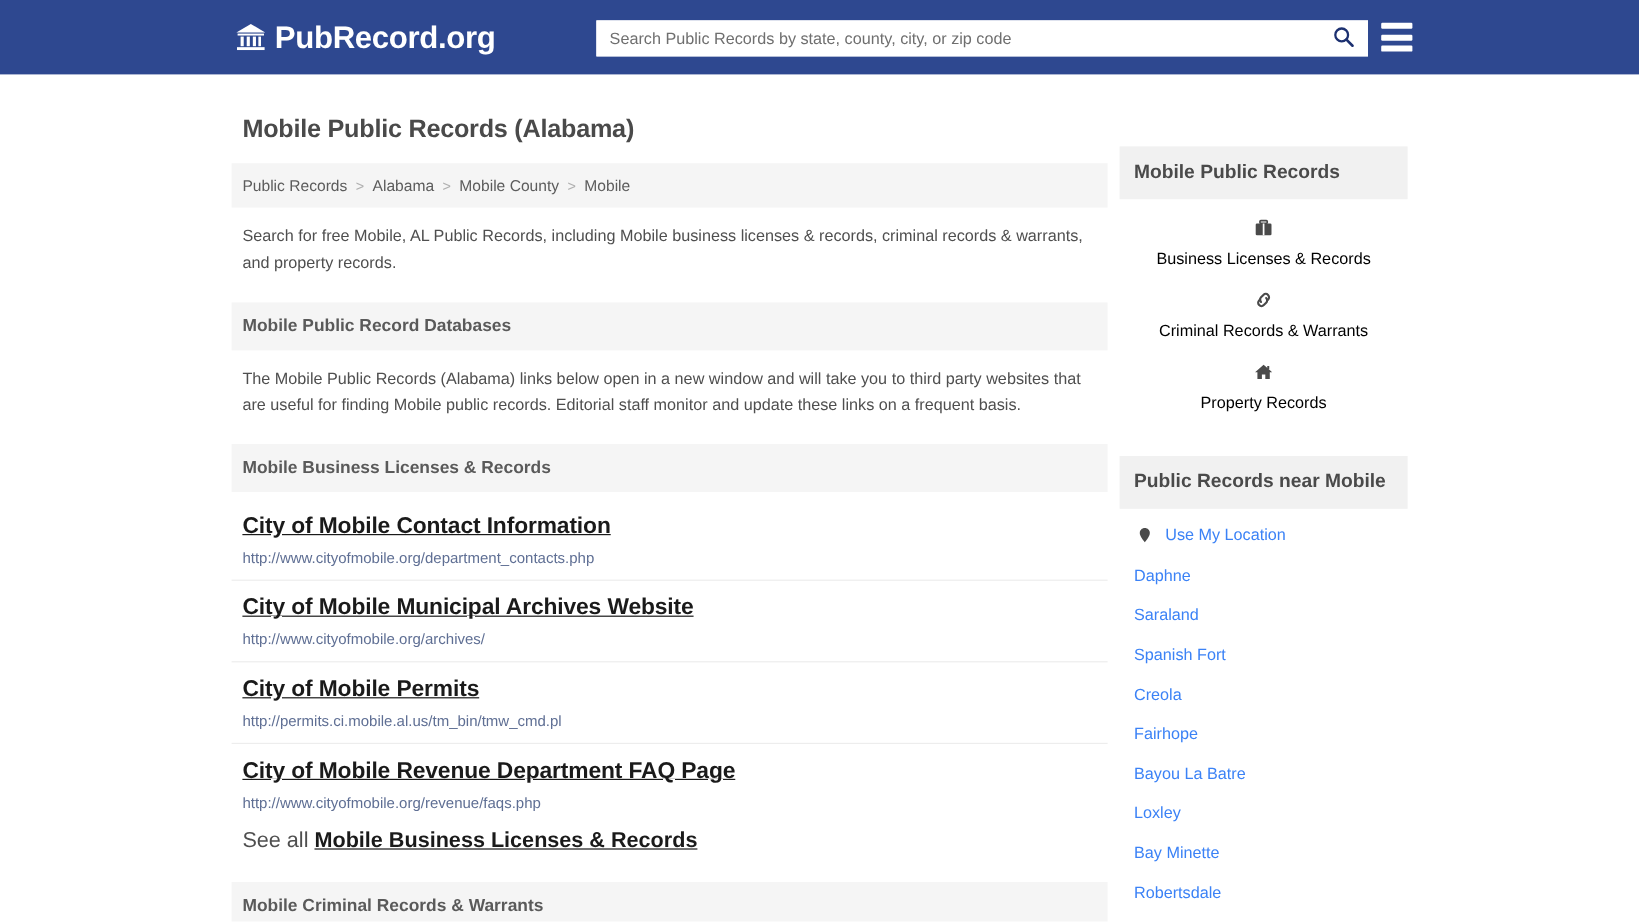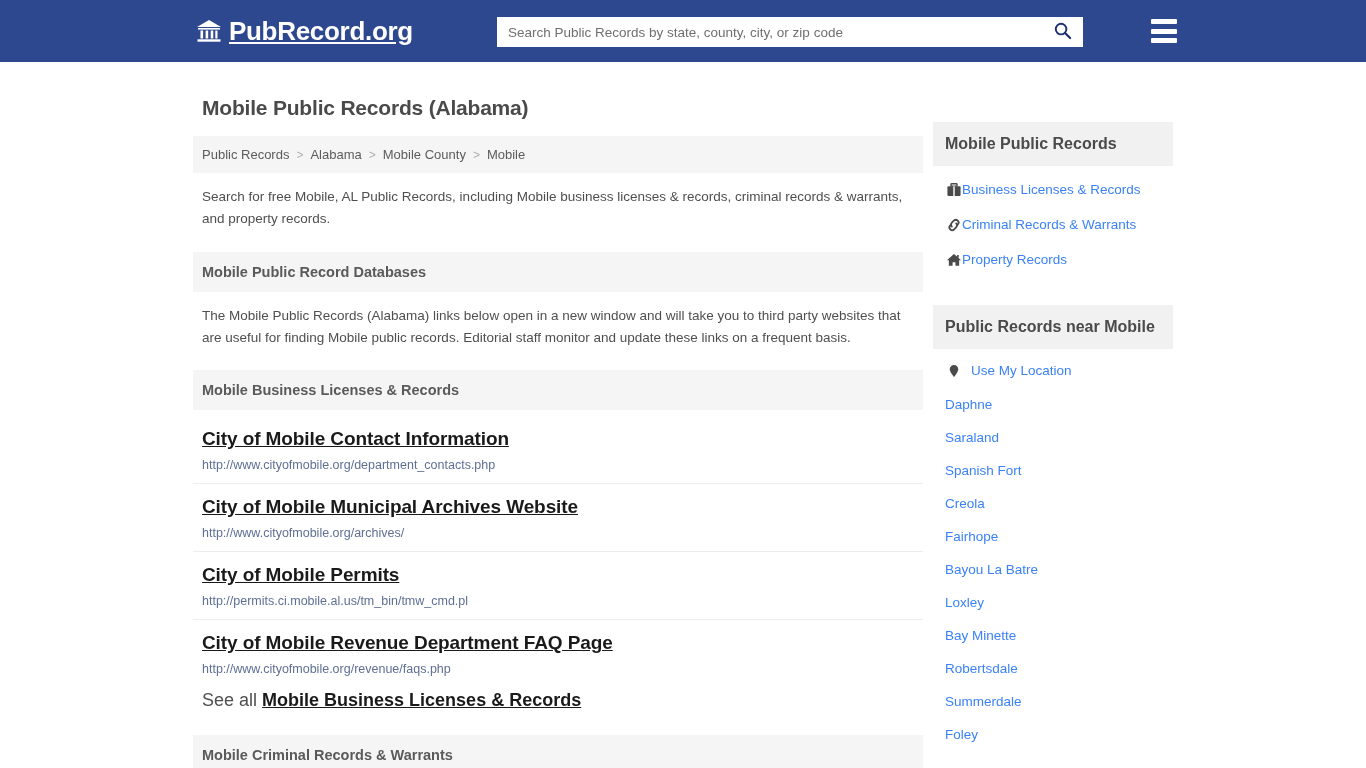--- a/index.html
+++ b/index.html
@@ -29,27 +29,26 @@
     text-decoration: none;
     color: #ffffff;
   }
   .brand-icon { display: block; width: 26px; height: 26px; }
   .brand-text {
     font-size: 26px;
     font-weight: bold;
     letter-spacing: -0.3px;
     color: #ffffff;
     white-space: nowrap;
-    text-decoration: underline;
   }
   .search-wrap {
     position: absolute;
     left: 497px;
     top: 17px;
-    width: 586px;
+    width: 643px;
     height: 30px;
     background: #ffffff;
     display: flex;
     align-items: center;
     border: 1px solid #ffffff;
   }
   .search-input {
     flex: 1;
     border: 0;
     outline: none;
@@ -174,26 +173,27 @@
     padding: 13px 12px;
     font-size: 16px;
     font-weight: bold;
     color: #4a4a4a;
   }
   .side-bar-head.second { margin-top: 28px; }
   .side-list { padding: 6px 0 0 0; margin: 0; list-style: none; }
   .side-item {
     display: flex;
     align-items: center;
-    gap: 0;
+    gap: 10px;
     padding: 9px 12px;
     font-size: 13.5px;
-    color: #3b82f6;
+    color: #000000;
     text-decoration: none;
     cursor: pointer;
+    flex-direction: column;
   }
   .side-ico {
     width: 17px; height: 17px;
     display: inline-flex;
     align-items: center; justify-content: center;
     flex: 0 0 17px;
     color: #4a4a4a;
   }
   .side-ico svg { display: block; }
   .near-list { padding: 4px 0 0 0; margin: 0; list-style: none; }

